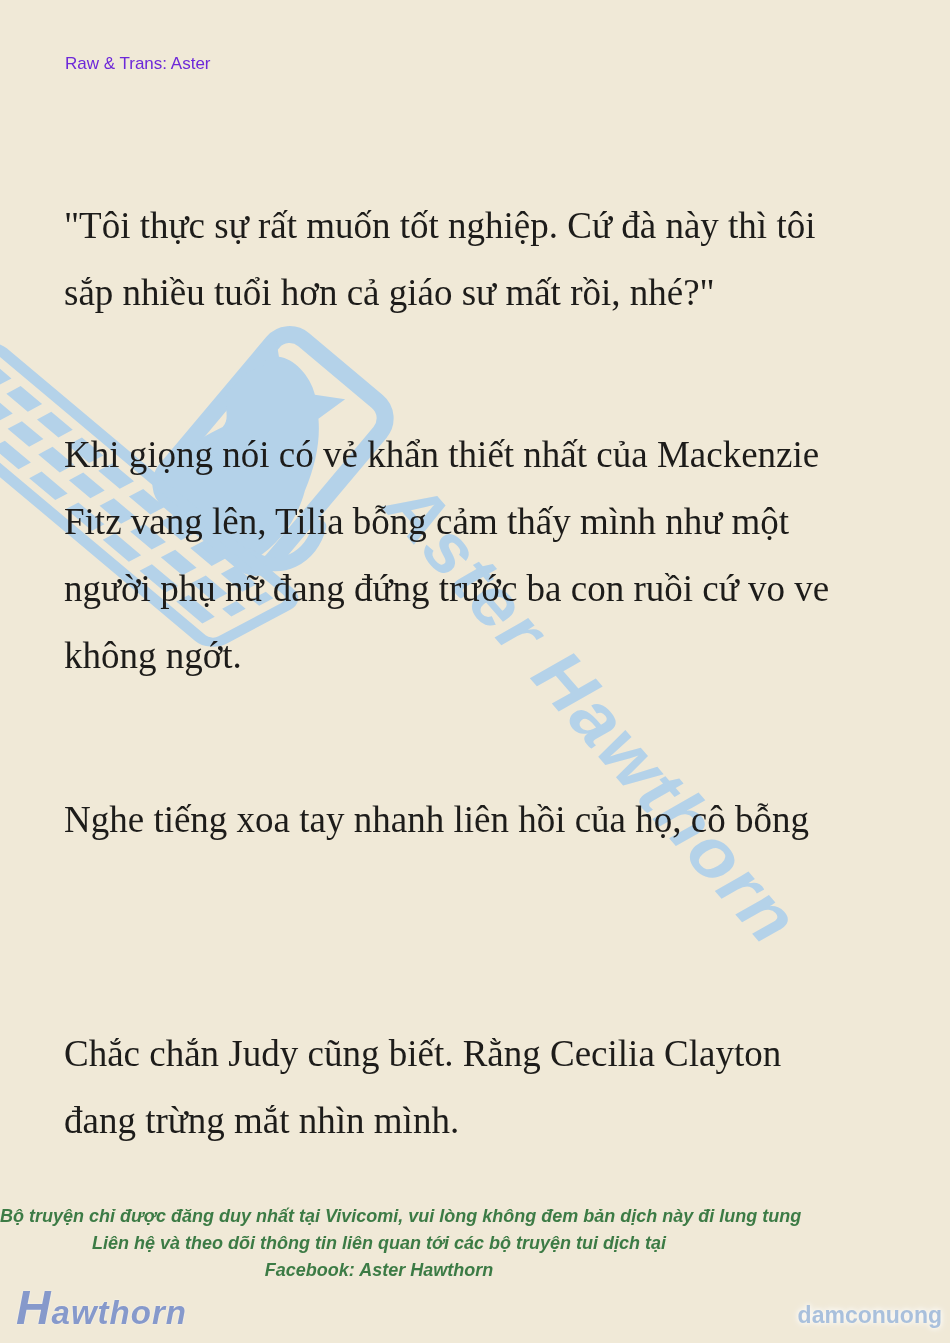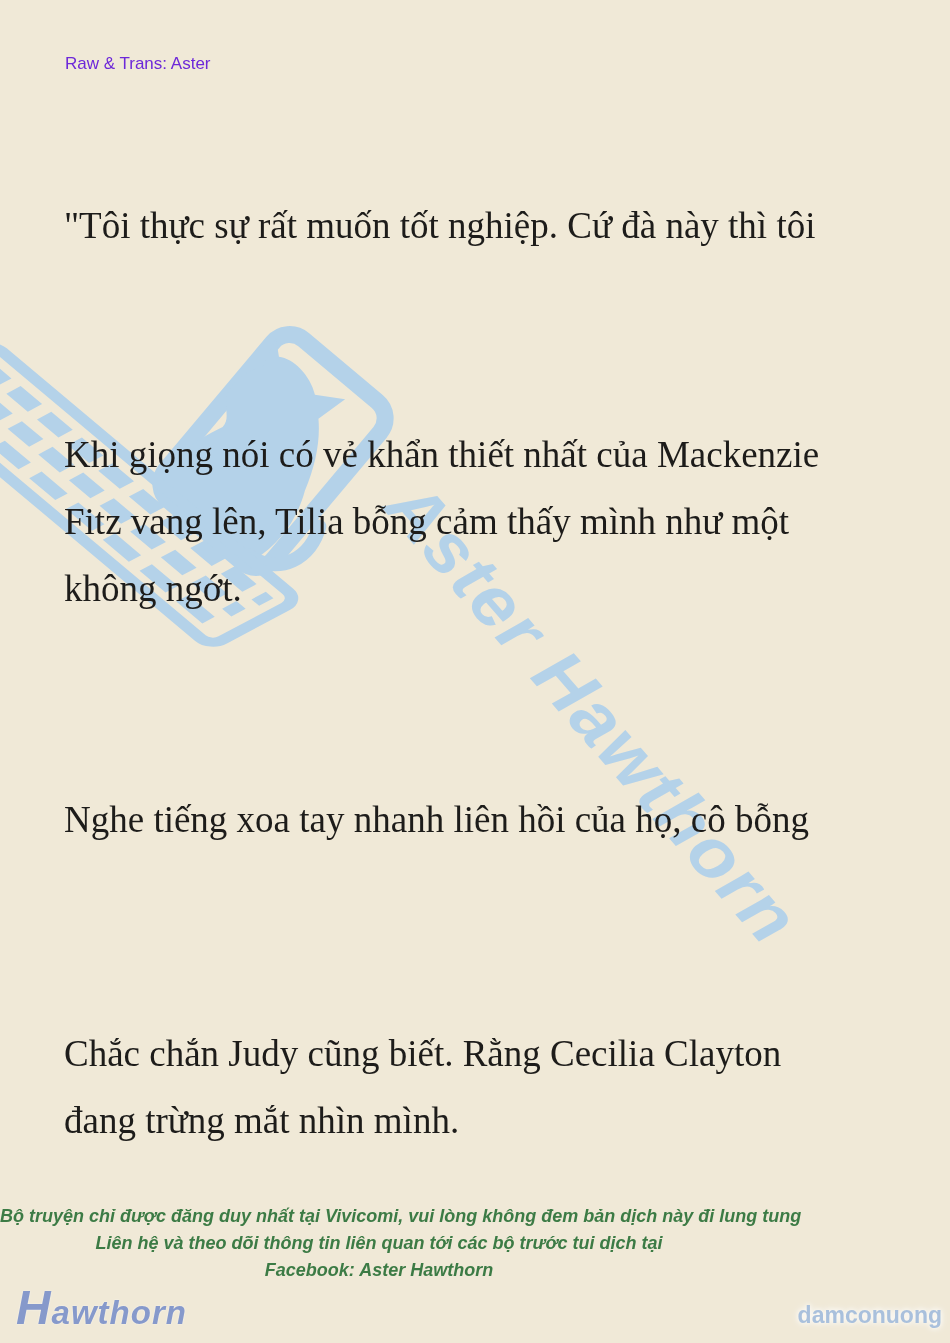--- a/index.html
+++ b/index.html
@@ -107,37 +107,39 @@
       <line x1="-244" y1="165" x2="130" y2="165" class="wm-stroke" stroke-width="13" stroke-dasharray="34 14"></line>
     </g>
   </g>
   <text transform="translate(382,508) rotate(49)" font-size="72" textLength="585" lengthAdjust="spacingAndGlyphs" class="wm-fill wm-text">Aster Hawthorn</text>
 </svg>
 
 <div class="credit">Raw &amp; Trans: Aster</div>
 
 <div class="para p1">
   <div class="line">"Tôi thực sự rất muốn tốt nghiệp. Cứ đà này thì tôi</div>
+  <div class="line">sắp nhiều tuổi hơn cả giáo sư mất rồi, nhé?"</div>
 </div>
 
 <div class="para p2">
   <div class="line">Khi giọng nói có vẻ khẩn thiết nhất của Mackenzie</div>
   <div class="line">Fitz vang lên, Tilia bỗng cảm thấy mình như một</div>
+  <div class="line">người phụ nữ đang đứng trước ba con ruồi cứ vo ve</div>
   <div class="line">không ngớt.</div>
 </div>
 
 <div class="para p3">
   <div class="line">Nghe tiếng xoa tay nhanh liên hồi của họ, cô bỗng</div>
 </div>
 
 <div class="para p4">
   <div class="line">Chắc chắn Judy cũng biết. Rằng Cecilia Clayton</div>
   <div class="line">đang trừng mắt nhìn mình.</div>
 </div>
 
 <div class="footer-notice">
   <div class="line">Bộ truyện chỉ được đăng duy nhất tại Vivicomi, vui lòng không đem bản dịch này đi lung tung</div>
-  <div class="line">Liên hệ và theo dõi thông tin liên quan tới các bộ trước tui dịch tại</div>
+  <div class="line">Liên hệ và theo dõi thông tin liên quan tới các bộ truyện tui dịch tại</div>
   <div class="line">Facebook: Aster Hawthorn</div>
 </div>
 
 <div class="logo-vcomycs">Hawthorn</div>
 <div class="logo-damconuong">damconuong</div>
 
 </body></html>

